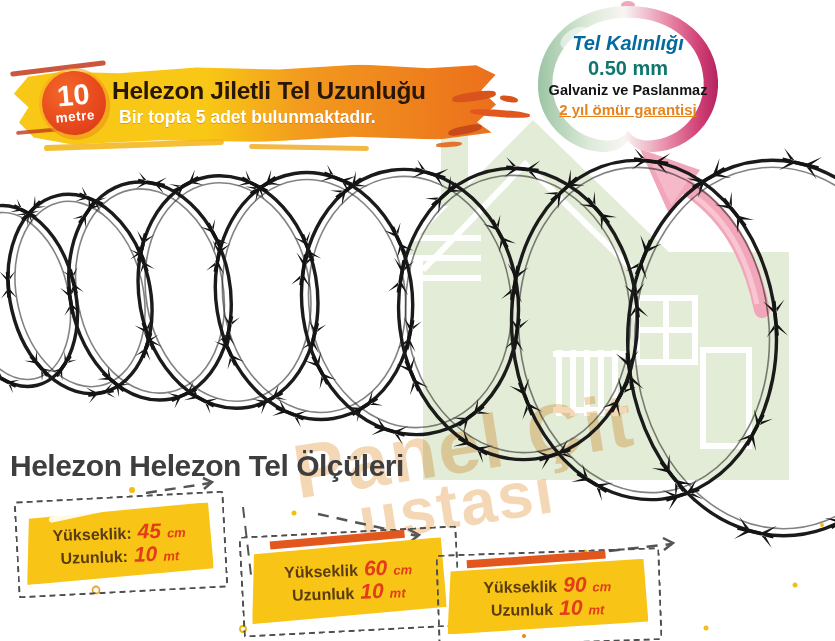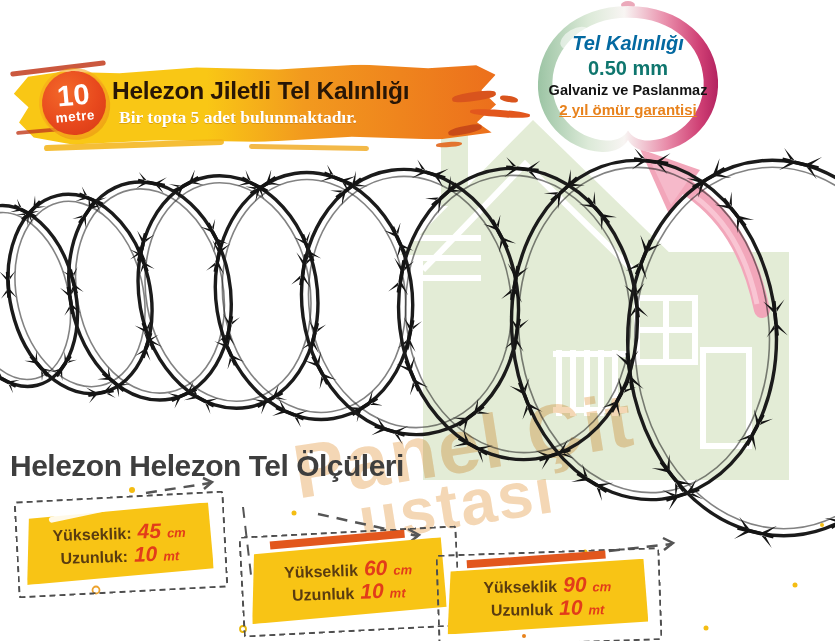--- a/index.html
+++ b/index.html
@@ -41,21 +41,21 @@
 
   .badge{position:absolute;left:28px;top:5px;width:64px;height:64px;border-radius:50%;
     background:radial-gradient(circle at 38% 32%,#f3692a 0%,#e8491d 55%,#d63615 100%);
     display:flex;flex-direction:column;align-items:center;justify-content:center;color:#fff;
     transform:rotate(-5deg);box-shadow:0 0 0 3px rgba(246,166,28,.6),2px 3px 0 2px rgba(215,100,20,.3);}
   .badge-value{font-size:29px;font-weight:bold;line-height:.9;}
   .badge-unit{font-size:13.5px;font-weight:bold;letter-spacing:.5px;}
   .banner-title{position:absolute;left:98px;top:11px;font-size:24.5px;font-weight:bold;
     color:#281606;letter-spacing:-.3px;white-space:nowrap;}
   .banner-subtitle{position:absolute;left:105px;top:41px;font-size:17.5px;font-weight:bold;
-    color:#ffffff;white-space:nowrap;text-shadow:0 1px 0 rgba(160,90,10,.35);font-family:Liberation Serif, serif;}
+    color:#ffffff;white-space:nowrap;text-shadow:0 1px 0 rgba(160,90,10,.35);}
 
   
   .bubble-svg{position:absolute;left:520px;top:0px;z-index:6;}
   .bubble-text{position:absolute;z-index:7;text-align:center;width:180px;left:538px;white-space:nowrap;}
   .bubble-title{top:32px;font-size:20px;font-weight:bold;font-style:italic;color:#0369a1;}
   .bubble-thickness{top:57px;font-size:20px;font-weight:bold;color:#0f766e;}
   .bubble-material{top:82px;font-size:14.5px;font-weight:bold;color:#141414;}
   .bubble-warranty{top:101px;font-size:15px;font-weight:bold;color:#e8821c;text-decoration:underline;}
 
   
@@ -251,21 +251,21 @@
   <div class="banner">
     <div class="banner-bg"></div>
     <div class="bstroke bs1"></div>
     <div class="bstroke bs2"></div>
     <div class="bstroke bs3"></div>
     <div class="bstroke bs4"></div>
     <div class="badge">
       <div class="badge-value">10</div>
       <div class="badge-unit">metre</div>
     </div>
-    <div class="banner-title">Helezon Jiletli Tel Kalınlığı</div>
+    <div class="banner-title">Helezon Jiletli Tel Uzunluğu</div>
     <div class="banner-subtitle">Bir topta 5 adet bulunmaktadır.</div>
   </div>
   <div class="splat sp1"></div>
   <div class="splat sp2"></div>
   <div class="splat sp3"></div>
   <div class="splat sp4"></div>
   <div class="splat sp5"></div>
 
   <svg class="bubble-svg" width="215" height="170" viewBox="520 0 215 170">
     <defs>

